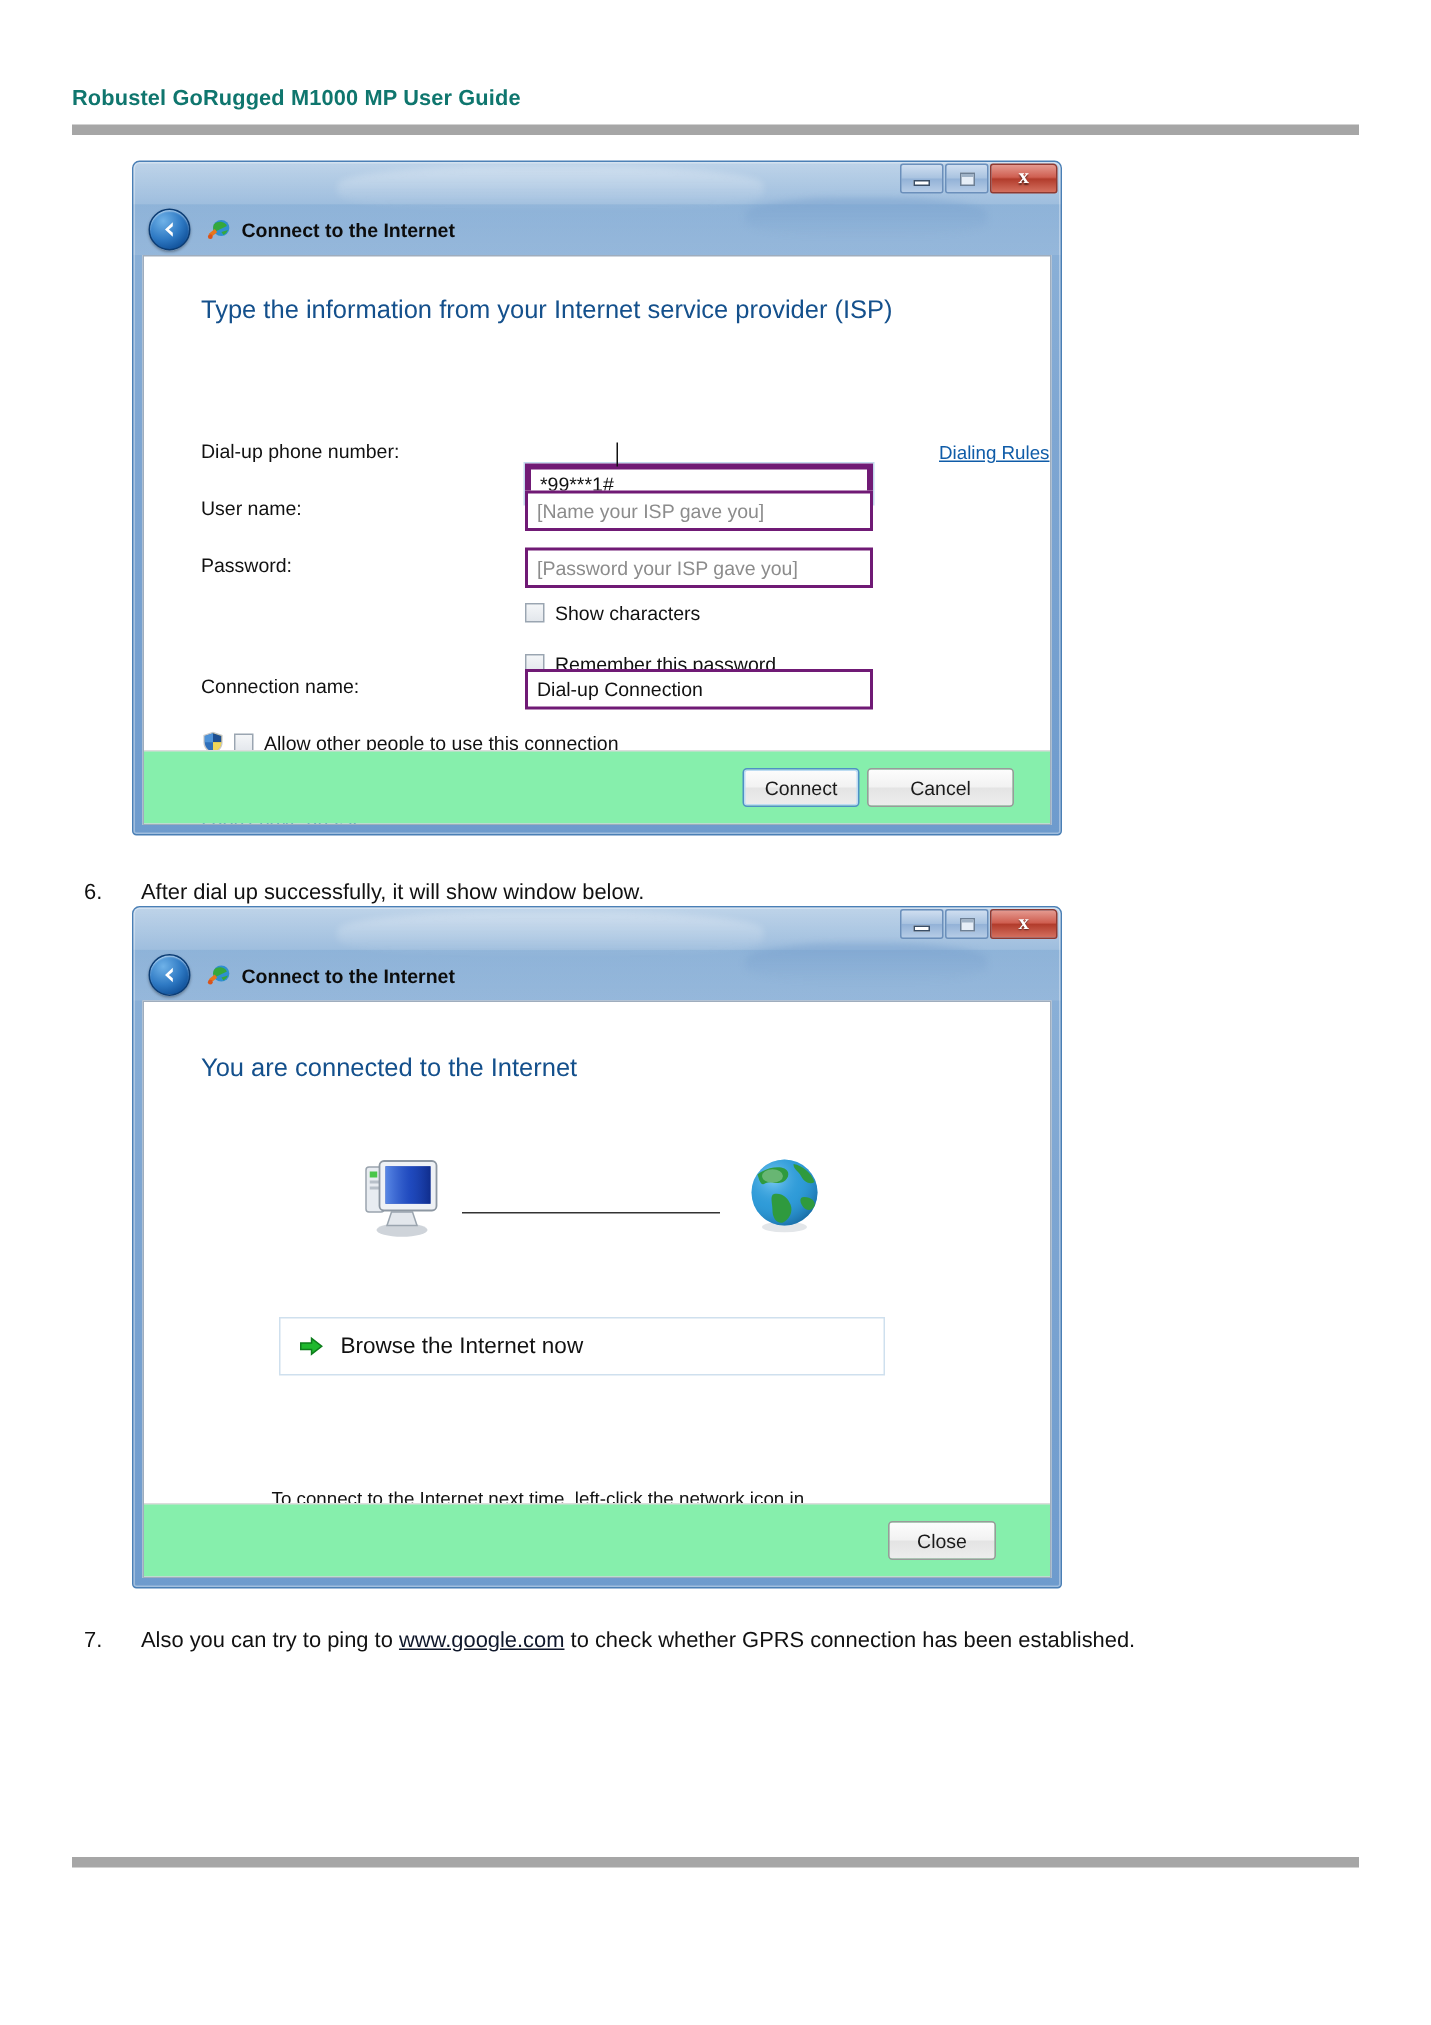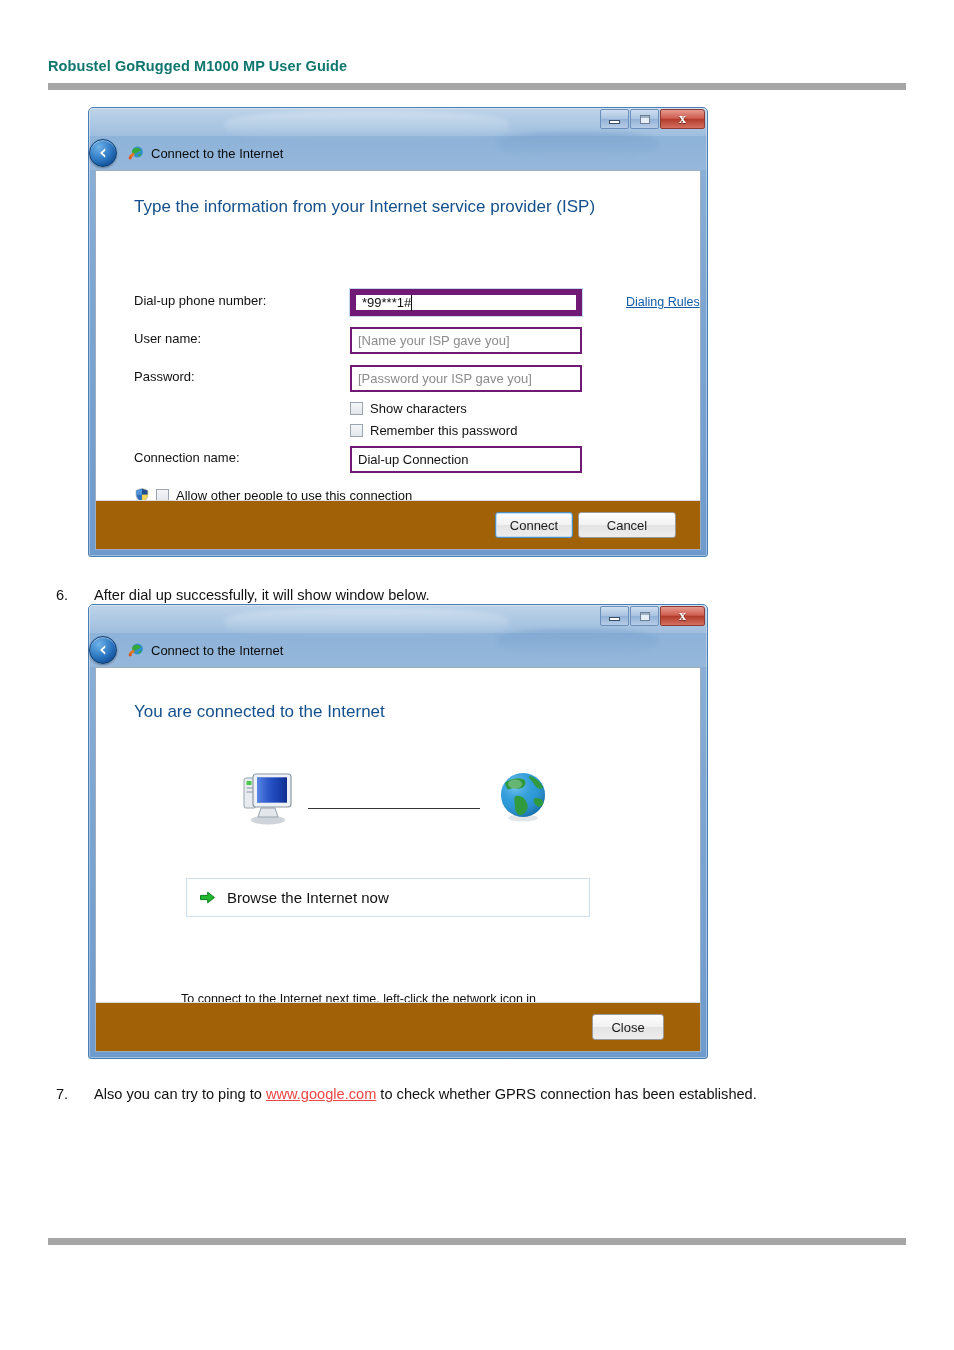--- a/index.html
+++ b/index.html
@@ -62,21 +62,21 @@
     font-size: 14.6px;
     color: #111;
     line-height: 1.35;
   }
   .step-num {
     width: 38px;
     flex: 0 0 38px;
   }
   .step-text { flex: 1 1 auto; }
   .step-link {
-    color: #ef4444;
+    color: #0f172a;
     text-decoration: underline;
   }
   #step6 { left: 56px; top: 586px; width: 700px; }
   #step7 { left: 56px; top: 1085px; width: 840px; }
 
   
   .win {
     position: absolute;
     background: linear-gradient(to bottom, #8fb4d9 0%, #7ea6d2 40%, #6e9bcd 100%);
     border: 1px solid #4a7fb5;
@@ -167,21 +167,23 @@
     border-radius: 2px 3px 2px 2px;
   }
 
   
   .win-titlerow {
     position: absolute;
     left: 0; top: 28px;
     height: 34px;
     display: flex;
     align-items: center;
+    padding-left: 10px;
     z-index: 4;
+    font-weight: bold;
   }
   .back-btn {
     width: 26px; height: 26px;
     border-radius: 50%;
     background: radial-gradient(circle at 34% 28%, #6fb2e8 0%, #2f7ac4 48%, #12539c 78%, #0b3f7d 100%);
     border: 1px solid #0c3c73;
     box-shadow: 0 1px 1px rgba(255,255,255,0.5) inset, 0 1px 2px rgba(0,0,0,0.35);
     display: flex;
     align-items: center;
     justify-content: center;
@@ -207,21 +209,21 @@
     left: 6px; right: 6px; top: 62px; bottom: 6px;
     background: #ffffff;
     border: 1px solid #9fadbd;
     box-sizing: border-box;
     overflow: hidden;
   }
   .win-footerbar {
     position: absolute;
     left: 0; right: 0; bottom: 0;
     height: 48px;
-    background: #a16207;
+    background: #86efac;
     border-top: 1px solid #dcdcdc;
     text-align: right;
   }
 
   
   .page-heading {
     position: absolute;
     left: 38px; top: 26px;
     font-size: 17px;
     color: #14508c;
@@ -248,22 +250,23 @@
     box-sizing: border-box;
     border: 2px solid #701a75;
     background: #fff;
     font-family: "Liberation Sans", sans-serif;
     font-size: 13px;
     color: #111;
     padding: 2px 6px;
     outline: none;
   }
   .txtbox.focused {
-    border: 6px solid #701a75;
+    border: 4px solid #701a75;
     box-shadow: 0 0 0 1px rgba(120,170,215,0.45);
+    margin-top: 20px;
   }
   .txtbox::placeholder { color: #8c8c8c; }
   .caret {
     position: absolute;
     width: 1px; height: 16px;
     background: #111;
   }
   .sidelink {
     position: absolute;
     font-size: 12.5px;
@@ -435,21 +438,21 @@
     <div class="form-row" style="top:194px;">
       <div class="form-label">Password:</div>
       <input class="txtbox" style="top: 0px;" placeholder="[Password your ISP gave you]">
     </div>
 
     <div class="cbrow" style="left:254px; top:230px;">
       <div class="cbox"></div>
       <span>Show characters</span>
     </div>
 
-    <div class="cbrow" style="left:254px; top:252px;">
+    <div class="cbrow" style="left:254px; top:264px;">
       <div class="cbox"></div>
       <span>Remember this password</span>
     </div>
 
     <div class="form-row" style="top:275px;">
       <div class="form-label">Connection name:</div>
       <input class="txtbox" style="top: 0px;" value="Dial-up Connection">
     </div>
 
     <div class="cbrow" style="left:38px; top:316px;">

